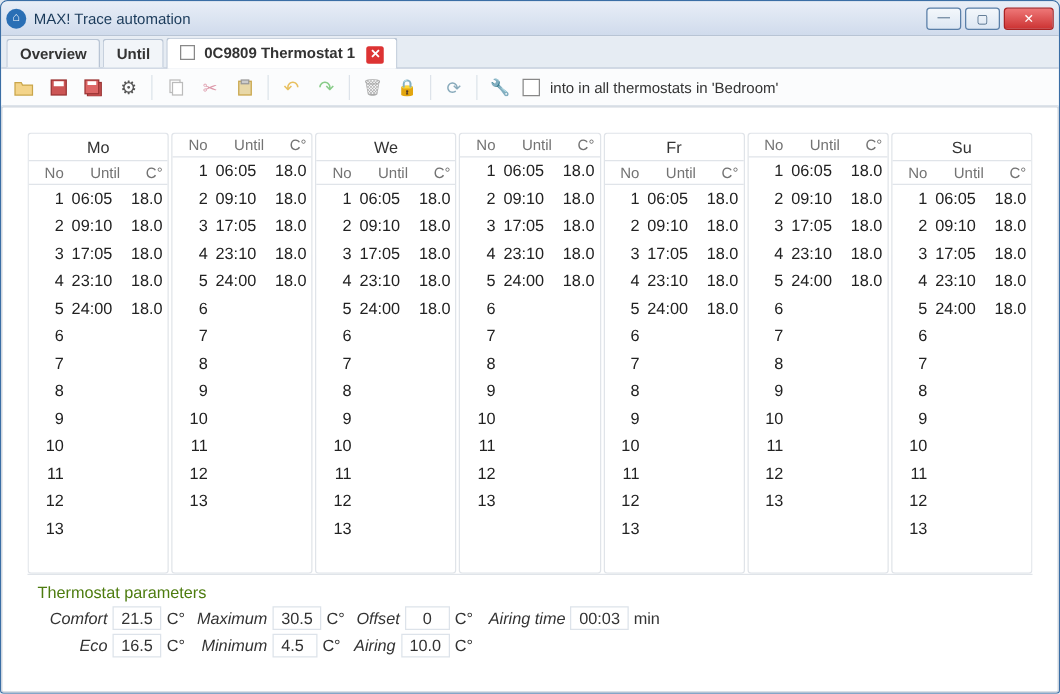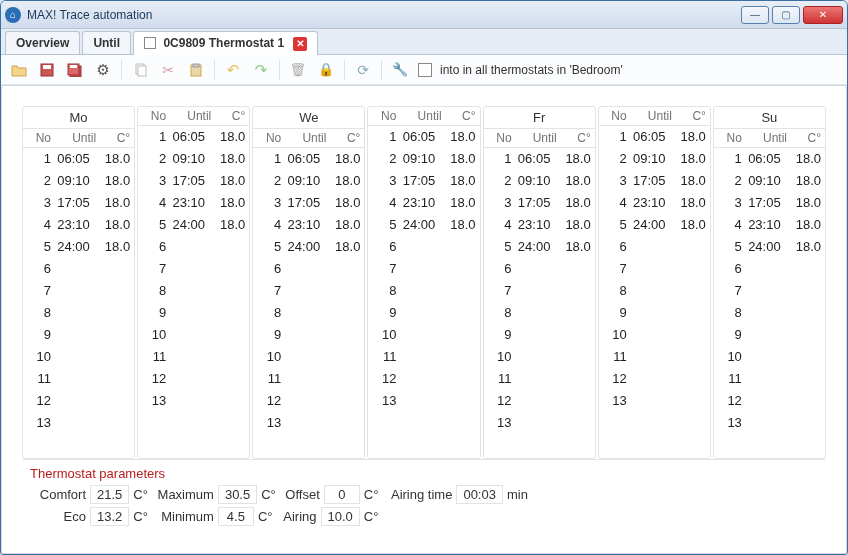--- a/index.html
+++ b/index.html
@@ -28,24 +28,24 @@
 .col-hdrs { display: flex; padding: 2px 4px; color: #737373; border-bottom: 1px solid #e0e4e9; font-size: 12px; }
 .col-no { width: 24px; text-align: right; }
 .col-until { flex: 1; text-align: right; }
 .col-temp { width: 34px; text-align: right; }
 .rows { flex: 1; overflow: hidden; }
 .row { display: flex; padding: 1px 4px; font-size: 13px; color: #222; line-height: 20px; }
 .row .c-no { width: 24px; text-align: right; }
 .row .c-until { flex: 1; text-align: center; }
 .row .c-temp { width: 34px; text-align: right; }
 .params { border-top: 1px solid #e0e4e9; padding: 6px 8px 4px; }
-.params-title { font-size: 13px; color: #b91c1c; margin-bottom: 4px; }
+.params-title { font-size: 13px; color: #4d7c0f; margin-bottom: 4px; }
 .param-row { display: flex; align-items: center; gap: 4px; font-size: 13px; color: #333; margin-bottom: 3px; }
-.param-lbl { text-align: right; }
-.param-val { border: 1px solid #dde3ea; padding: 1px 6px; min-width: 36px; text-align: center; background: #fff; }
+.param-lbl { text-align: right; font-style: italic; }
+.param-val { border: 1px solid #dde3ea; padding: 1px 6px; min-width: 36px; text-align: left; background: #fff; }
 .ico { display: inline-block; }
 </style>
 </head>
 <body>
 
 <div class="window">
   <div class="titlebar">
     <span class="app-icon">⌂</span>
     <span class="title">MAX! Trace automation</span>
     <div class="win-btns">
@@ -666,21 +666,21 @@
         <span>C°</span>
         <span class="param-lbl" style="width:40px">Offset</span>
         <span class="param-val" style="text-align:center">0</span>
         <span>C°</span>
         <span class="param-lbl" style="width:70px">Airing time</span>
         <span class="param-val">00:03</span>
         <span>min</span>
       </div>
       <div class="param-row">
         <span class="param-lbl" style="width:56px">Eco</span>
-        <span class="param-val">13.2</span>
+        <span class="param-val">16.5</span>
         <span>C°</span>
         <span class="param-lbl" style="width:62px">Minimum</span>
         <span class="param-val">4.5</span>
         <span>C°</span>
         <span class="param-lbl" style="width:40px">Airing</span>
         <span class="param-val">10.0</span>
         <span>C°</span>
       </div>
     </div>
   </div>

